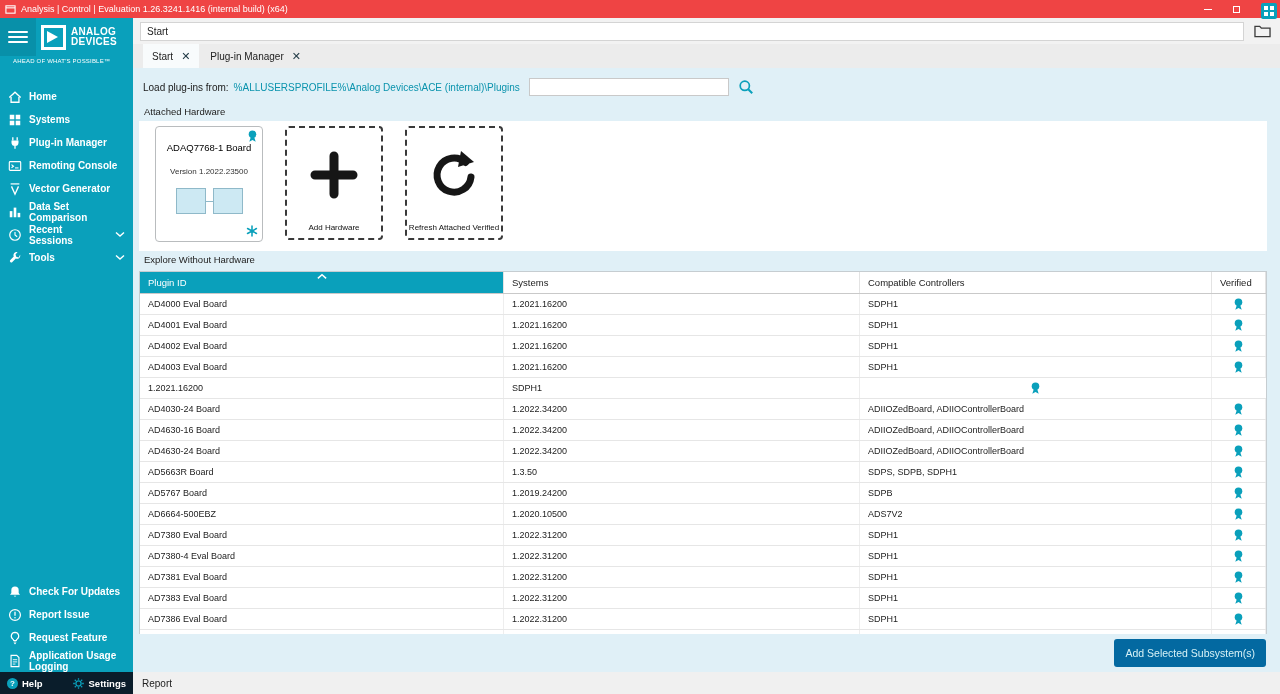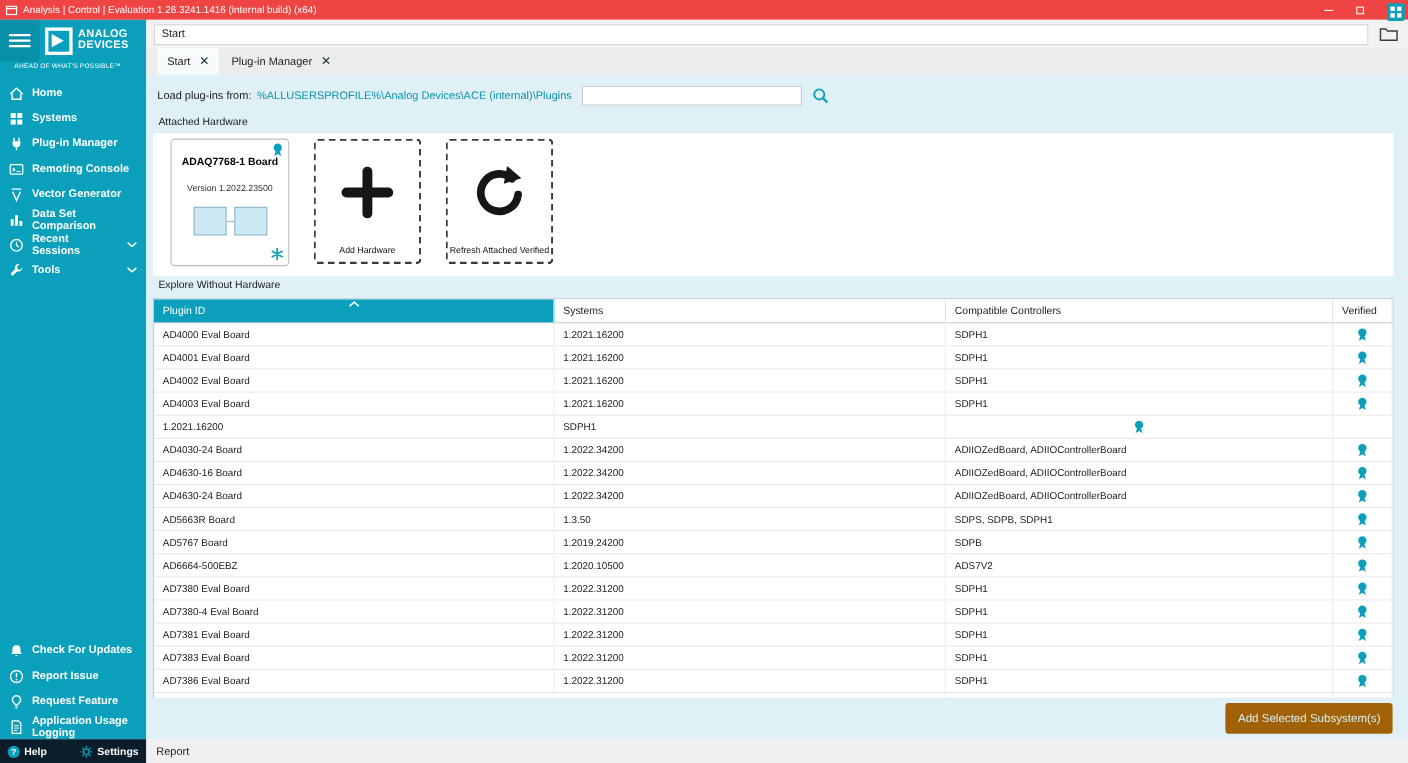--- a/index.html
+++ b/index.html
@@ -18,21 +18,21 @@
   
   .sidebar { position: absolute; top: 18px; left: 0; width: 133px; height: 654px; background: #0aa0bb; color: #fff; display: flex; flex-direction: column; }
   .sb-top { display: flex; align-items: stretch; height: 38px; }
   .hamburger { width: 36px; background: #0890a9; display: flex; flex-direction: column; justify-content: center; gap: 3px; padding: 0 8px; cursor: pointer; }
   .hamburger span { display: block; height: 2px; background: #fff; border-radius: 1px; }
   .logo-block { flex: 1; display: flex; align-items: center; gap: 5px; padding-left: 5px; }
   .logo-mark { width: 25px; height: 25px; border: 3px solid #fff; position: relative; flex: 0 0 25px; }
   .logo-tri { position: absolute; left: 3px; top: 3px; width: 0; height: 0; border-left: 11px solid #fff; border-top: 6.5px solid transparent; border-bottom: 6.5px solid transparent; }
   .logo-text { font-size: 10px; font-weight: bold; line-height: 10px; letter-spacing: .3px; }
   .tagline { font-size: 6px; letter-spacing: .2px; padding: 2px 0 5px 13px; }
-  .nav { margin-top: 4px; }
+  .nav { margin-top: 16px; }
   .nav-item { display: flex; align-items: center; gap: 7px; padding: 0 8px; font-size: 10px; font-weight: bold; cursor: pointer; height: 23px; }
   .nav-ico { width: 14px; height: 14px; flex: 0 0 14px; display: flex; }
   .nav-ico svg { width: 100%; height: 100%; }
   .chev { margin-left: auto; width: 10px; height: 7px; display: flex; }
   .spacer { flex: 1; }
   .sidebar-bottom { position: absolute; left: 0; top: 672px; width: 133px; height: 22px; background: #0a1d2b; display: flex; align-items: center; justify-content: space-between; color: #fff; font-size: 9.5px; font-weight: bold; }
   .bottom-item { display: flex; align-items: center; gap: 4px; padding: 0 7px; cursor: pointer; height: 100%; }
   .help-circle { width: 11px; height: 11px; border-radius: 50%; background: #0aa0bb; color: #fff; font-size: 8px; display: flex; align-items: center; justify-content: center; font-weight: bold; }
   .gear-ico { width: 13px; height: 13px; display: flex; }
 
@@ -51,21 +51,21 @@
   .content { flex: 1; background: #e0f0f7; display: flex; flex-direction: column; padding: 7px 13px 0 6px; overflow: hidden; }
   .loadrow { display: flex; align-items: center; gap: 5px; font-size: 10px; color: #1a1a1a; padding: 3px 0 7px 4px; flex: 0 0 auto; }
   .load-path { color: #0a93ad; }
   .plugin-search { width: 200px; height: 18px; border: 1px solid #c9c9c9; background: #fff; margin-left: 4px; font-size: 10px; padding: 0 4px; font-family: inherit; }
   .search-ico { width: 16px; height: 16px; margin-left: 4px; cursor: pointer; display: flex; }
   .section-label { font-size: 9.5px; color: #222; margin: 3px 0 4px 5px; flex: 0 0 auto; }
 
   .hwpanel { background: #fff; display: flex; gap: 22px; padding: 5px 0 0 16px; height: 130px; flex: 0 0 130px; align-items: flex-start; }
   .hw-card { width: 108px; height: 116px; border: 1px solid #b9bcbe; border-radius: 4px; background: #fff; position: relative; padding: 5px; cursor: pointer; }
   .card-pin { position: absolute; top: 3px; right: 4px; width: 11px; height: 13px; display: flex; }
-  .card-title { font-size: 9.5px; font-weight: bold; text-align: center; margin-top: 10px; }
+  .card-title { font-size: 9.5px; font-weight: normal; text-align: center; margin-top: 10px; }
   .card-version { font-size: 8px; text-align: center; color: #333; margin-top: 14px; }
   .chip-diagram { display: flex; align-items: center; justify-content: center; margin-top: 12px; }
   .chip { width: 30px; height: 26px; background: #cde9f3; border: 1px solid #8fb9c9; }
   .chip-link { width: 7px; height: 1px; background: #8fb9c9; }
   .card-busy { position: absolute; right: 4px; bottom: 4px; width: 12px; height: 12px; display: flex; }
   .hw-card.dashed { width: 98px; height: 114px; border: 2px dashed #3a3a3a; display: flex; align-items: center; justify-content: center; }
   .big-ico { width: 52px; height: 52px; margin-top: -16px; display: flex; }
   .card-label { position: absolute; bottom: 6px; left: 0; right: 0; text-align: center; font-size: 8px; color: #111; white-space: nowrap; }
 
   .table { flex: 1; display: flex; flex-direction: column; overflow: hidden; border: 1px solid #c6cdd1; border-bottom: none; background: #fff; margin-top: 2px; }
@@ -73,21 +73,21 @@
   .th { position: relative; display: flex; align-items: center; padding-left: 8px; font-size: 9.5px; color: #222; border-right: 1px solid #e3e3e3; cursor: pointer; }
   .th.selected { background: #0aa0bb; color: #fff; }
   .sort-ico { position: absolute; top: 1px; left: 50%; transform: translateX(-50%); width: 11px; height: 7px; display: flex; }
   .tbody { flex: 1; overflow: hidden; }
   .trow { display: grid; grid-template-columns: 364px 356px 1fr 54px; height: 21px; border-bottom: 1px solid #e6e6e6; background: #fff; cursor: pointer; }
   .tcell { display: flex; align-items: center; padding-left: 8px; font-size: 9px; color: #222; border-right: 1px solid #eee; overflow: hidden; white-space: nowrap; }
   .vcell { justify-content: center; padding-left: 0; }
   .vcell svg { width: 11px; height: 13px; }
 
   .bottom-band { flex: 0 0 38px; display: flex; align-items: center; justify-content: flex-end; padding-right: 1px; }
-  .add-btn { background: #a16207; color: #d6f1f6; border: none; border-radius: 3px; font-size: 10.5px; padding: 8px 11px; font-family: inherit; cursor: pointer; }
+  .add-btn { background: #0369a1; color: #d6f1f6; border: none; border-radius: 3px; font-size: 10.5px; padding: 8px 11px; font-family: inherit; cursor: pointer; }
 
   .statusbar { position: absolute; left: 133px; top: 672px; right: 0; height: 22px; background: #f0f0f0; display: flex; align-items: center; padding-left: 9px; font-size: 10px; color: #222; }
   .grip { position: absolute; right: 3px; top: 3px; width: 16px; height: 16px; background: #0aa0bb; border-radius: 2px; display: grid; grid-template-columns: 1fr 1fr; grid-template-rows: 1fr 1fr; gap: 2px; padding: 3px; cursor: pointer; }
   .grip span { background: #fff; }
 </style>
 </head>
 <body>
 
 <div class="screen">
 

